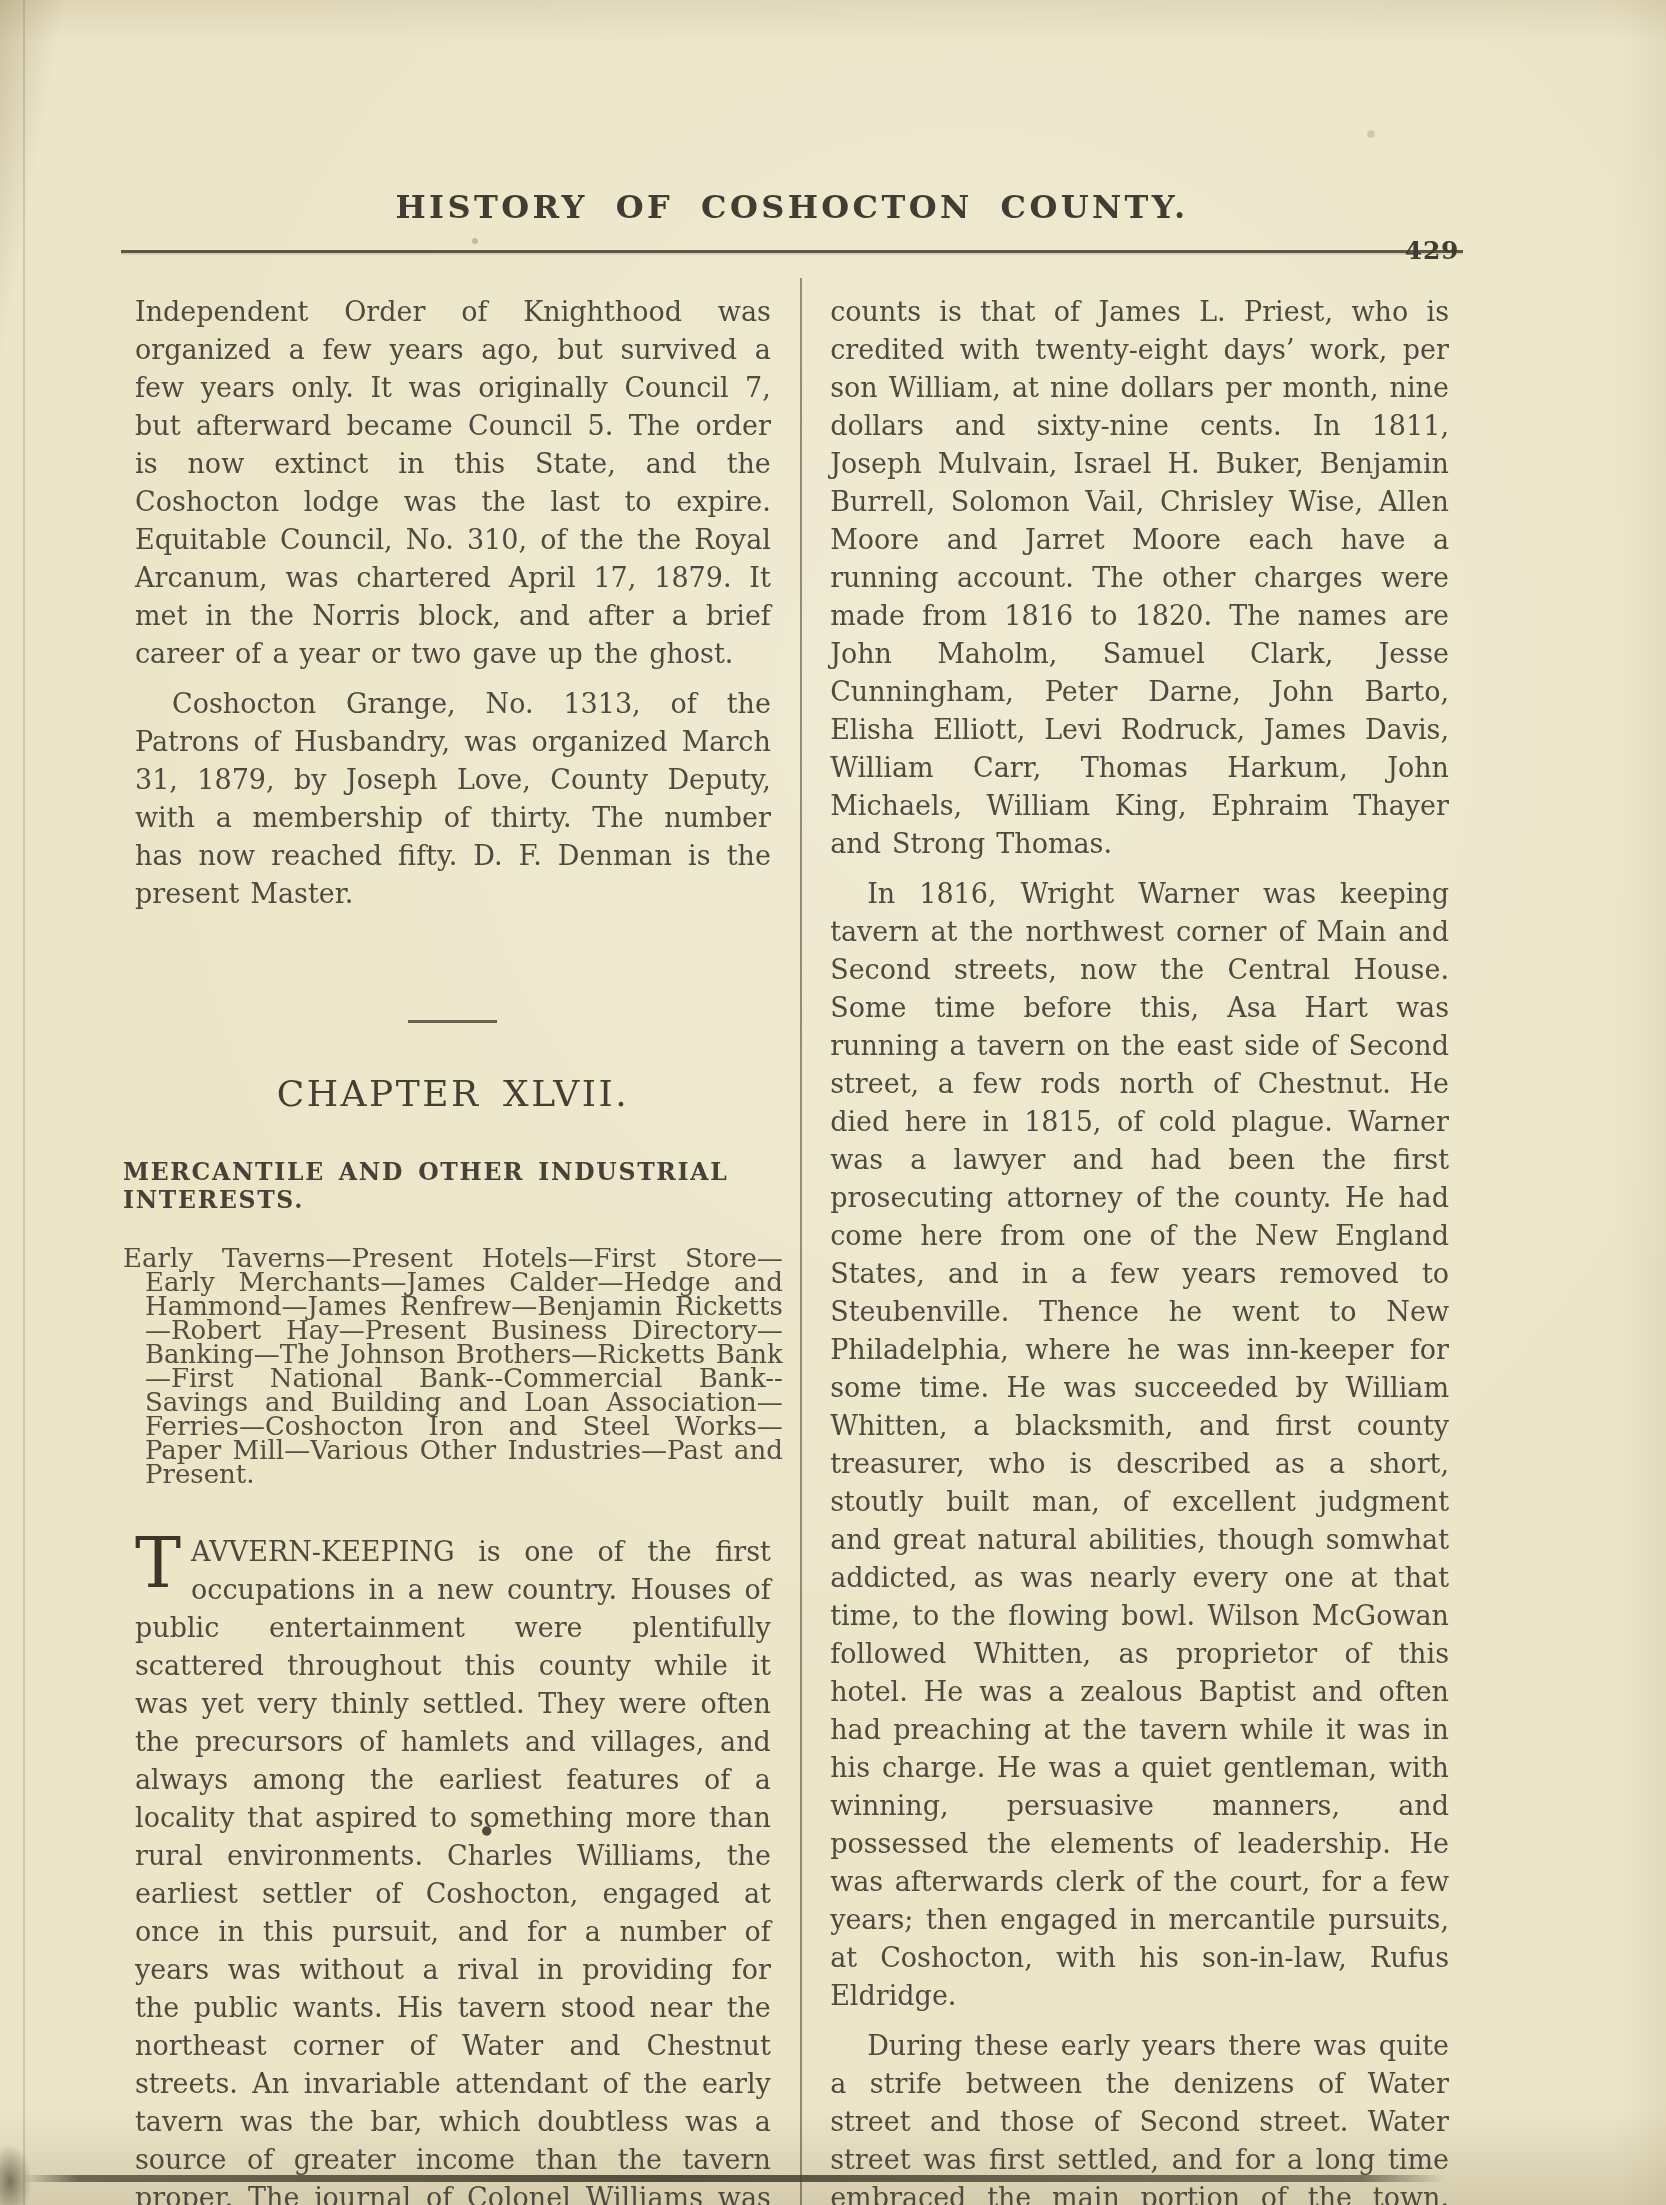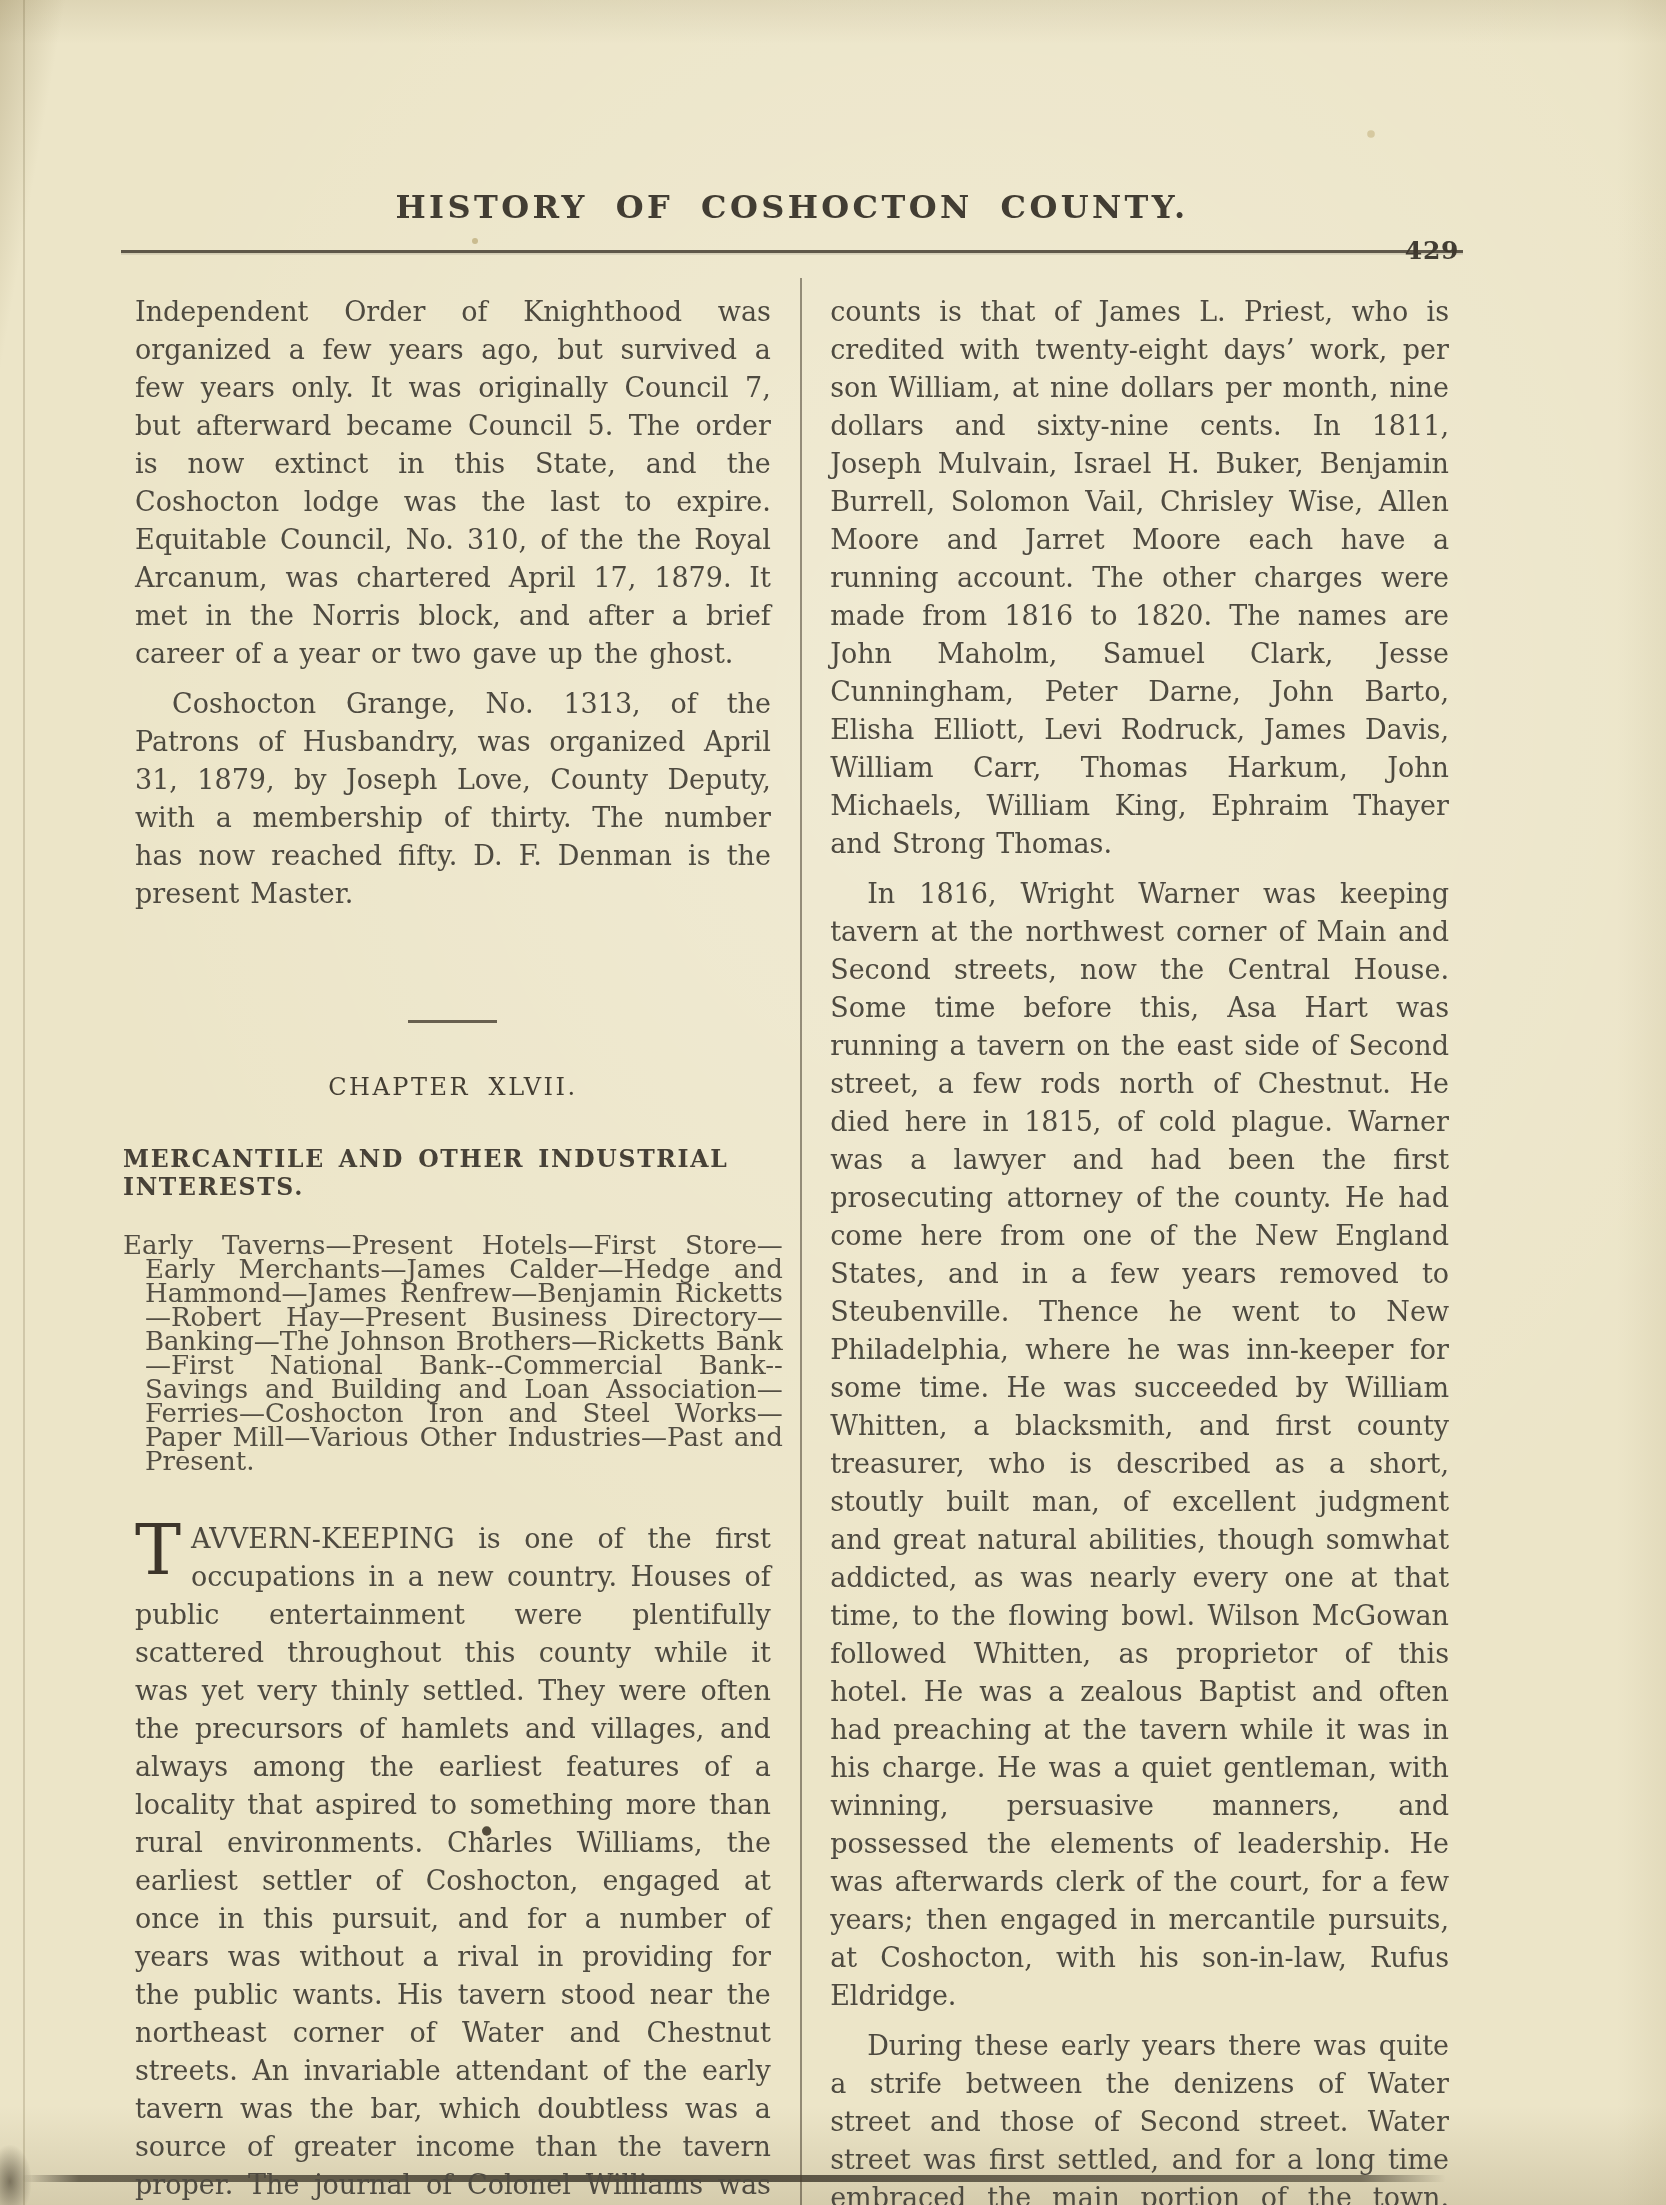--- a/index.html
+++ b/index.html
@@ -115,21 +115,21 @@
   .indent { text-indent: 37px; }
   
   .section-divider {
     width: 89px; height: 2.5px;
     margin: 107px auto 0 auto;
     background: rgba(70,62,48,0.8);
   }
   .chapter-heading {
     margin: 50px 0 0 0;
     text-align: center;
-    font-size: 24px;
+    font-size: 36px;
     font-weight: normal;
     letter-spacing: 2.5px;
     word-spacing: 8.4px;
     color: #443e33;
   }
   .chapter-subject {
     margin: 44px 0 0 0;
     text-align: left;
     font-size: 23.5px;
     font-weight: bold;
@@ -170,21 +170,21 @@
   <header class="page-header">
     <span class="running-title">HISTORY OF COSHOCTON COUNTY.</span>
     <span class="page-number">429</span>
   </header>
   <div class="header-rule"></div>
 
   <main class="columns">
 
     <section class="col-left">
       <p class="body-par">Independent Order of Knighthood was organized a few years ago, but survived a few years only. It was originally Council 7, but afterward became Council 5. The order is now extinct in this State, and the Coshocton lodge was the last to expire. Equitable Council, No. 310, of the the Royal Arcanum, was chartered April 17, 1879. It met in the Norris block, and after a brief career of a year or two gave up the ghost.</p>
-      <p class="body-par indent">Coshocton Grange, No. 1313, of the Patrons of Husbandry, was organized April 31, 1879, by Joseph Love, County Deputy, with a membership of thirty. The number has now reached fifty. D. F. Denman is the present Master.</p>
+      <p class="body-par indent">Coshocton Grange, No. 1313, of the Patrons of Husbandry, was organized March 31, 1879, by Joseph Love, County Deputy, with a membership of thirty. The number has now reached fifty. D. F. Denman is the present Master.</p>
 
       <div class="section-divider"></div>
 
       <h2 class="chapter-heading">CHAPTER XLVII.</h2>
       <h3 class="chapter-subject">MERCANTILE AND OTHER INDUSTRIAL INTERESTS.</h3>
 
       <p class="synopsis">Early Taverns—Present Hotels—First Store—Early Merchants—James Calder—Hedge and Hammond—James Renfrew—Benjamin Ricketts—Robert Hay—Present Business Directory—Banking—The Johnson Brothers—Ricketts Bank—First National Bank--Commercial Bank--Savings and Building and Loan Association—Ferries—Coshocton Iron and Steel Works—Paper Mill—Various Other Industries—Past and Present.</p>
 
       <p class="body-par dropcap-par"><span class="dropcap">T</span><span>AVVERN-KEEPING is one of the first occupations in a new country. Houses of public entertainment were plentifully scattered throughout this county while it was yet very thinly settled. They were often the precursors of hamlets and villages, and always among the earliest features of a locality that aspired to something more than rural environments. Charles Williams, the earliest settler of Coshocton, engaged at once in this pursuit, and for a number of years was without a rival in providing for the public wants. His tavern stood near the northeast corner of Water and Chestnut streets. An invariable attendant of the early tavern was the bar, which doubtless was a source of greater income than the tavern proper. The journal of Colonel Williams was written upon a few leaves of an old ledger, and from them are obtained the names of several of his early customers between 1810 and 1820. The principal charges are for whiskey or ferriages, and, if the accounts speak truly, many of them have never been paid. One of the earliest ac-</span></p>
     </section>

